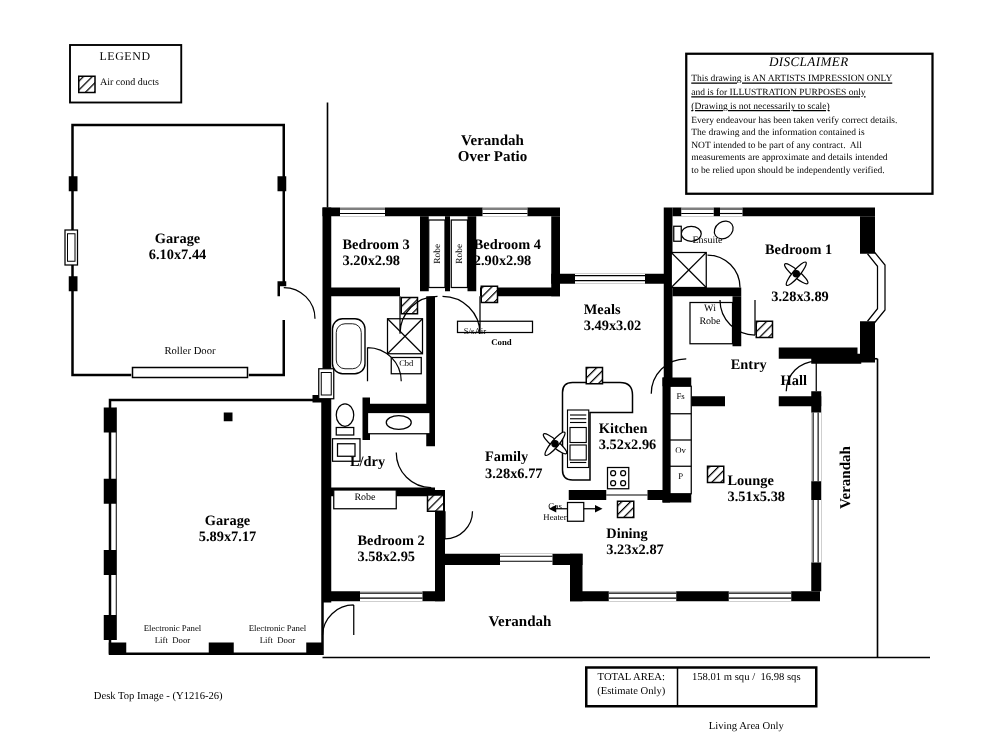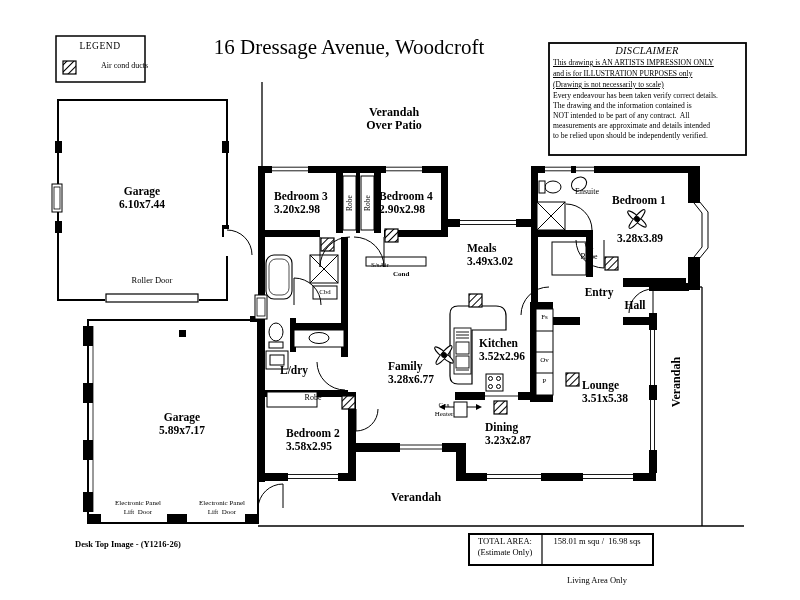--- a/index.html
+++ b/index.html
@@ -3,21 +3,21 @@
 <meta charset="utf-8">
 <style>
   html,body{margin:0;padding:0;background:#fff;}
   #stage{position:relative;width:800px;height:600px;background:#ffffff;overflow:hidden;
          font-family:"Liberation Serif","DejaVu Serif",serif;color:#000;}
   #plan-svg{position:absolute;left:0;top:0;}
   .lbl{position:absolute;white-space:pre;line-height:1.12;color:#000;
        font-family:"Liberation Serif","DejaVu Serif",serif;}
   .room{font-weight:bold;font-size:11.5px;}
   .big{font-weight:bold;font-size:12px;}
-  .small{font-size:8px;margin-left:21px;}
+  .small{font-size:8px;}
   .tiny{font-size:7px;}
   .med{font-size:8.5px;text-align:right;}
   .ctr{transform:translateX(-50%);}
   .vert{transform:translate(-50%,-50%) rotate(-90deg);}
   .title{font-size:21px;}
   .dtitle{font-size:10.5px;letter-spacing:.3px;font-style:italic;}
   .dline{font-size:7.6px;}
   .u{text-decoration:underline;}
 </style>
 </head>
@@ -292,21 +292,20 @@
     <path d="M317,362 A28,28 0 0 0 345,390"></path>
     <path d="M356,409 V431 M378,409 A22,22 0 0 1 356,431"></path>
     <path d="M566,204 A26,26 0 0 1 592,230"></path>
     <path d="M604,240 V268 M576,240 A28,28 0 0 0 604,268"></path>
     <path d="M653,289 V313 M653,289 A24,24 0 0 0 629,313"></path>
     <path d="M549,287 A28,28 0 0 0 521,315"></path>
     <path d="M283,484 V508 M258,508 A25,25 0 0 1 283,484"></path>
   </g>
 </svg>
 
-<div class="lbl title ctr" style="left:349px;top:36px;">16 Dressage Avenue, Woodcroft</div>
 
 <div class="lbl ctr" style="left:100px;top:41px;font-size:9.5px;letter-spacing:.5px;">LEGEND</div>
 <div class="lbl small" style="left:80px;top:62px;">Air cond ducts</div>
 
 <div class="lbl dtitle ctr" style="left:647px;top:45px;">DISCLAIMER</div>
 <div class="lbl dline u" style="left:553px;top:59px;">This drawing is AN ARTISTS IMPRESSION ONLY</div>
 <div class="lbl dline u" style="left:553px;top:70px;">and is for ILLUSTRATION PURPOSES only</div>
 <div class="lbl dline u" style="left:553px;top:81px;">(Drawing is not necessarily to scale)</div>
 <div class="lbl dline" style="left:553px;top:92px;">Every endeavour has been taken verify correct details.</div>
 <div class="lbl dline" style="left:553px;top:102px;">The drawing and the information contained is</div>
@@ -366,19 +365,19 @@
 <div class="lbl room" style="left:280px;top:364px;">L/dry</div>
 <div class="lbl small ctr" style="left:292px;top:394px;">Robe</div>
 <div class="lbl room" style="left:286px;top:427px;">Bedroom 2</div>
 <div class="lbl room" style="left:286px;top:440px;">3.58x2.95</div>
 <div class="lbl ctr" style="left:325px;top:287.5px;font-size:6.8px;">Cbd</div>
 
 <div class="lbl tiny ctr" style="left:544.5px;top:314px;">Fs</div>
 <div class="lbl tiny ctr" style="left:544.5px;top:357px;">Ov</div>
 <div class="lbl tiny ctr" style="left:544.5px;top:378px;">P</div>
 
-<div class="lbl med" style="left:75px;top:540px;font-weight:bold;">Desk Top Image - (Y1216-26)</div>
+<div class="lbl med" style="left:75px;top:552px;">Desk Top Image - (Y1216-26)</div>
 <div class="lbl med ctr" style="left:505px;top:537px;">TOTAL AREA:</div>
 <div class="lbl med ctr" style="left:505px;top:548px;">(Estimate Only)</div>
 <div class="lbl med ctr" style="left:597px;top:537px;">158.01 m squ /  16.98 sqs</div>
 <div class="lbl med ctr" style="left:597px;top:548px;margin-top:28px;">Living Area Only</div>
 
 </div>
 
 </body></html>

